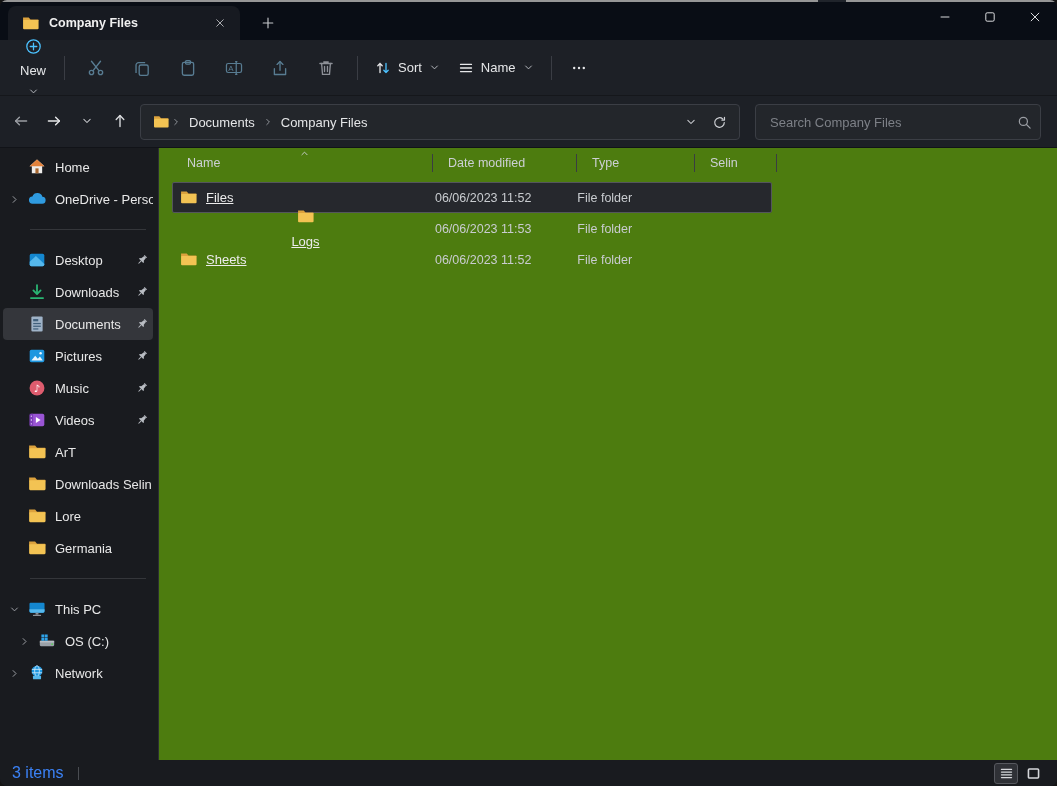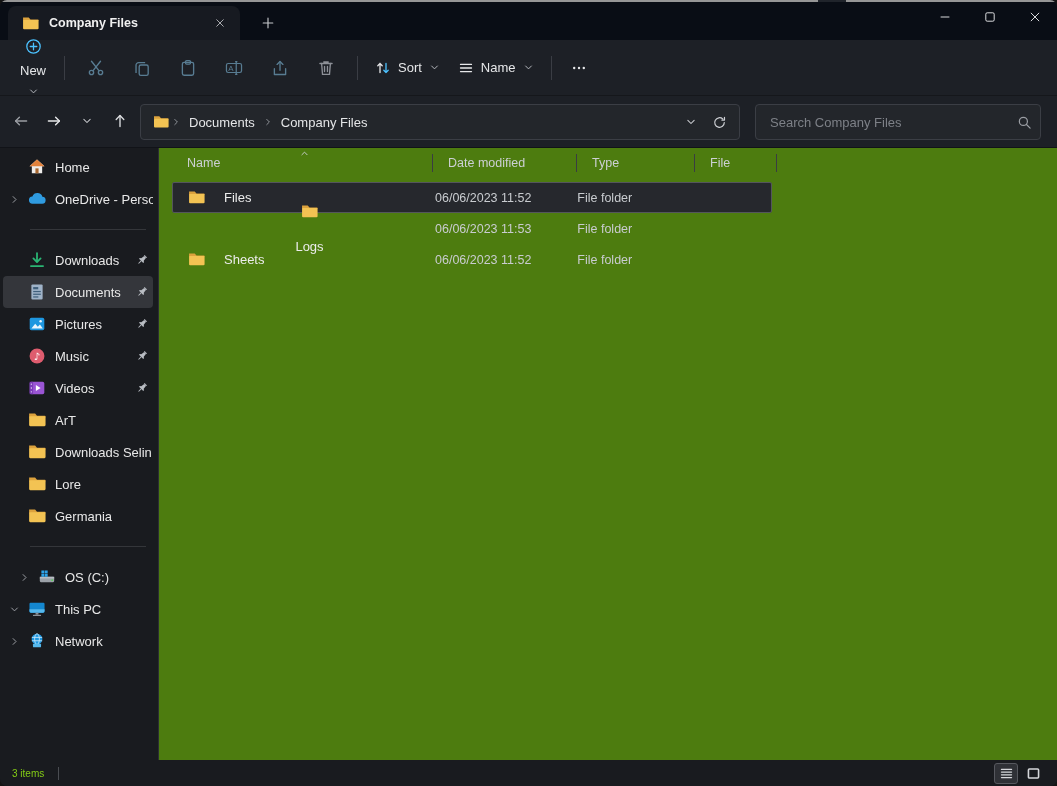--- a/index.html
+++ b/index.html
@@ -60,25 +60,25 @@
   
   .filepane{position:absolute;top:148px;left:159px;right:0;bottom:26px;background:#4d7c0f;}
   .flist-header{position:relative;display:flex;height:30px;margin-left:13px;align-items:center;}
   .col-head{position:relative;height:100%;display:flex;align-items:center;padding-left:15px;font-size:12.5px;color:#ccd0d4;}
   .col-head .v{position:absolute;right:0;top:6px;bottom:6px;width:1px;background:#3a3d42;}
   .sort-caret{position:absolute;top:0px;color:#cfd2d6;}
   .rows{margin-left:13px;margin-top:4px;}
   .row{display:flex;align-items:center;height:31px;width:600px;border:1px solid transparent;border-radius:2px;margin-bottom:0px;}
   .row.selected{background:#26282d;border-color:#54565c;}
   .cell{font-size:12.5px;color:#c9ccd0;white-space:nowrap;overflow:hidden;padding-left:4px;}
-  .cell.name{display:flex;align-items:center;gap:19px;padding-left:15px;font-size:13px;color:#ececec;}
+  .cell.name{display:flex;align-items:center;gap:9px;padding-left:7px;font-size:13px;color:#ececec;text-decoration:underline;}
 
   
   .statusbar{position:absolute;left:0;right:0;bottom:0;height:26px;background:#191b1f;display:flex;align-items:center;padding:0 12px;}
-  .sb-count{font-size:10px;color:#84cc16;}
+  .sb-count{font-size:16px;color:#3b82f6;}
   .sb-div{width:1px;height:13px;background:#4a4d52;margin-left:14px;}
   .sb-views{margin-left:auto;display:flex;gap:3px;}
   .sb-view{width:24px;height:21px;display:flex;align-items:center;justify-content:center;color:#d5d7da;border:1px solid transparent;border-radius:3px;}
   .sb-view.active{background:#2f3136;border-color:#56585e;}
   svg{display:block;}
 </style>
 </head>
 <body>
 
 <div id="window">
@@ -380,20 +380,39 @@
             <path d="M4.2 12.2a3.2 3.2 0 0 1-.3-6.4A4.7 4.7 0 0 1 12.8 6a3.1 3.1 0 0 1-.5 6.2z" fill="#2f9be0"></path>
           </svg>
         </span>
         <span class="s-label">OneDrive - Persona</span>
       </div>
       <div class="side-sep"></div>
       <div class="side-item">
         <span class="expander"></span>
         <span class="s-icon">
           <svg width="18" height="18" viewBox="0 0 16 16">
+            <rect x="1.5" y="2.5" width="13" height="11" rx="1.5" fill="#1487cf"></rect>
+            <path d="M1.5 9.5 7 4.5l7.5 7v.5a1.5 1.5 0 0 1-1.5 1.5H3a1.5 1.5 0 0 1-1.5-1.5z" fill="#55b8ec"></path>
+          </svg>
+        </span>
+        <span class="s-label">Desktop</span>
+        <span class="pin">
+          <svg width="14" height="14" viewBox="0 0 16 16">
+            <g fill="currentColor" transform="rotate(45 8 8)">
+              <rect x="6" y="1.8" width="4" height="1.1"></rect>
+              <path d="M6.5 2.9h3l.5 4.3 1.4 1V9.4H4.6V8.2l1.4-1z"></path>
+              <rect x="7.5" y="9.4" width="1" height="4.2"></rect>
+            </g>
+          </svg>
+        </span>
+      </div>
+      <div class="side-item">
+        <span class="expander"></span>
+        <span class="s-icon">
+          <svg width="18" height="18" viewBox="0 0 16 16">
             <g stroke="#2ab573" stroke-width="1.6" fill="none" stroke-linecap="round" stroke-linejoin="round">
               <path d="M8 1.8v7.4"></path>
               <path d="M4.8 6.6 8 9.8l3.2-3.2"></path>
               <path d="M2.6 13.4h10.8"></path>
             </g>
           </svg>
         </span>
         <span class="s-label">Downloads</span>
         <span class="pin">
           <svg width="14" height="14" viewBox="0 0 16 16">
@@ -525,20 +544,36 @@
         <span class="expander"></span>
         <span class="s-icon">
           <svg width="18" height="18" viewBox="0 0 16 16">
             <path d="M1 2.3h5.3l1.7 1.9h7c.4 0 .6.2.6.5v.9H1z" fill="#dca23d"></path>
             <rect x="1" y="4.7" width="14.6" height="8.8" rx="1" fill="#f3c353"></rect>
           </svg>
         </span>
         <span class="s-label">Germania</span>
       </div>
       <div class="side-sep"></div>
+      <div class="side-item">
+        <span class="expander">
+          <svg width="11" height="11" viewBox="0 0 16 16">
+            <path d="M3.8 5.8 8 10l4.2-4.2" stroke="currentColor" stroke-width="1.4" fill="none" stroke-linecap="round" stroke-linejoin="round"></path>
+          </svg>
+        </span>
+        <span class="s-icon">
+          <svg width="18" height="18" viewBox="0 0 16 16">
+            <rect x="1.3" y="2.5" width="13.4" height="8.8" rx="1" fill="#1487cf"></rect>
+            <path d="M1.3 8.3h13.4v1.5a1.5 1.5 0 0 1-1.5 1.5H2.8a1.5 1.5 0 0 1-1.5-1.5z" fill="#55b8ec"></path>
+            <rect x="6.7" y="11.3" width="2.6" height="1.7" fill="#8b9097"></rect>
+            <rect x="4.4" y="13" width="7.2" height="1.2" rx=".5" fill="#8b9097"></rect>
+          </svg>
+        </span>
+        <span class="s-label">This PC</span>
+      </div>
       <div class="side-item indent1">
         <span class="expander">
           <svg width="11" height="11" viewBox="0 0 16 16">
             <path d="M6 3.8 10.2 8 6 12.2" stroke="currentColor" stroke-width="1.4" fill="none" stroke-linecap="round" stroke-linejoin="round"></path>
           </svg>
         </span>
         <span class="s-icon">
           <svg width="18" height="18" viewBox="0 0 16 16">
             <rect x="1.6" y="7.8" width="12.8" height="4.8" rx="1" fill="#9ba1a8"></rect>
             <rect x="1.6" y="7.8" width="12.8" height="1.5" fill="#b9bec4"></rect>
@@ -549,36 +584,20 @@
               <rect x="3" y="5.2" width="2.6" height="2.6"></rect>
               <rect x="6" y="5.2" width="2.6" height="2.6"></rect>
             </g>
           </svg>
         </span>
         <span class="s-label">OS (C:)</span>
       </div>
       <div class="side-item">
         <span class="expander">
           <svg width="11" height="11" viewBox="0 0 16 16">
-            <path d="M3.8 5.8 8 10l4.2-4.2" stroke="currentColor" stroke-width="1.4" fill="none" stroke-linecap="round" stroke-linejoin="round"></path>
-          </svg>
-        </span>
-        <span class="s-icon">
-          <svg width="18" height="18" viewBox="0 0 16 16">
-            <rect x="1.3" y="2.5" width="13.4" height="8.8" rx="1" fill="#1487cf"></rect>
-            <path d="M1.3 8.3h13.4v1.5a1.5 1.5 0 0 1-1.5 1.5H2.8a1.5 1.5 0 0 1-1.5-1.5z" fill="#55b8ec"></path>
-            <rect x="6.7" y="11.3" width="2.6" height="1.7" fill="#8b9097"></rect>
-            <rect x="4.4" y="13" width="7.2" height="1.2" rx=".5" fill="#8b9097"></rect>
-          </svg>
-        </span>
-        <span class="s-label">This PC</span>
-      </div>
-      <div class="side-item">
-        <span class="expander">
-          <svg width="11" height="11" viewBox="0 0 16 16">
             <path d="M6 3.8 10.2 8 6 12.2" stroke="currentColor" stroke-width="1.4" fill="none" stroke-linecap="round" stroke-linejoin="round"></path>
           </svg>
         </span>
         <span class="s-icon">
           <svg width="18" height="18" viewBox="0 0 16 16">
             <circle cx="8" cy="6.3" r="4.8" fill="#1e97e0"></circle>
             <g stroke="#bfe3f8" stroke-width=".8" fill="none">
               <ellipse cx="8" cy="6.3" rx="2.1" ry="4.8"></ellipse>
               <path d="M3.4 4.8h9.2M3.4 7.8h9.2"></path>
             </g>
@@ -603,21 +622,21 @@
         </div>
         <div class="col-head" style="width: 144px;">
           <span>Date modified</span>
           <span class="v"></span>
         </div>
         <div class="col-head" style="width: 118px;">
           <span>Type</span>
           <span class="v"></span>
         </div>
         <div class="col-head" style="width: 82px;">
-          <span>File</span>
+          <span>Selin</span>
           <span class="v"></span>
         </div>
       </div>
     <div class="rows" id="flist-rows">
         <div class="row selected">
           <span class="cell name" style="width: 261px;">
             <span>
               <svg width="17" height="17" viewBox="0 0 16 16">
                 <path d="M1 2.3h5.3l1.7 1.9h7c.4 0 .6.2.6.5v.9H1z" fill="#dca23d"></path>
                 <rect x="1" y="4.7" width="14.6" height="8.8" rx="1" fill="#f3c353"></rect>

